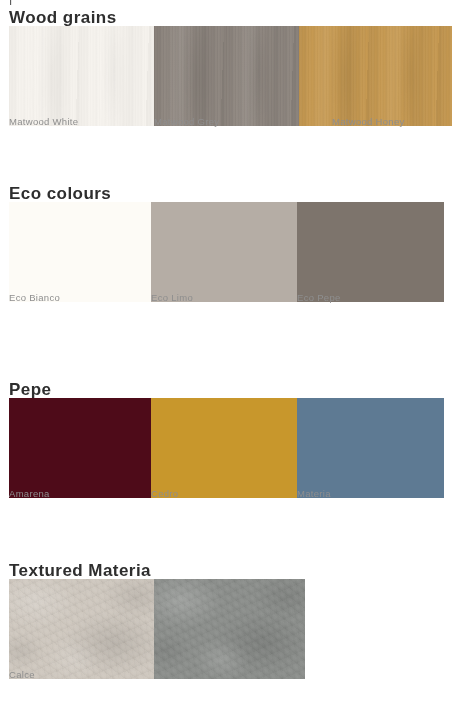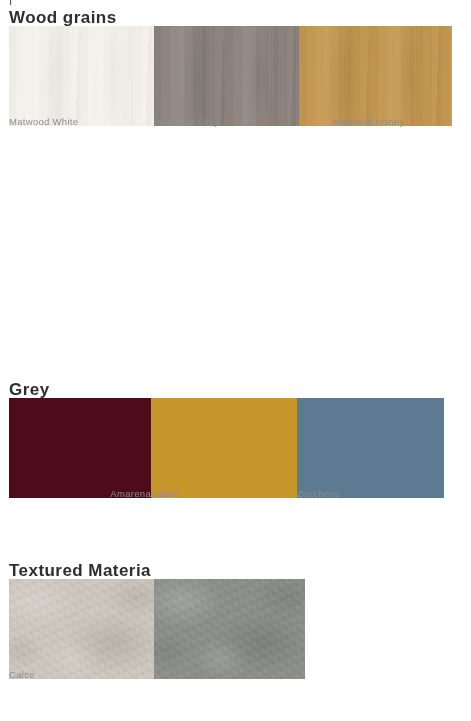--- a/index.html
+++ b/index.html
@@ -195,34 +195,49 @@
       <div class="swatch wood wood-honey" style="width:153px;"></div>
     </div>
 
     <div class="labels-row">
       <div class="swatch-label" style="width:145px;">Matwood White</div>
       <div class="swatch-label" style="width:170px;">Matwood Grey</div>
       <div class="swatch-label" style="width:153px;margin-left:8px;">Matwood Honey</div>
     </div>
   </div>
 
+  <div class="section" id="sec-1" style="top:184px; height:172px;">
+    <div class="section-title">Eco colours</div>
+
+    <div class="swatch-row">
+      <div class="swatch flat" style="width:142px; background:#FDFBF6;"></div>
+      <div class="swatch flat" style="width:146px; background:#B5ADA5;"></div>
+      <div class="swatch flat" style="width:147px; background:#7D746C;"></div>
+    </div>
+
+    <div class="labels-row">
+      <div class="swatch-label" style="width:142px;">Eco Bianco</div>
+      <div class="swatch-label" style="width:146px;">Eco Limo</div>
+      <div class="swatch-label" style="width:147px;">Eco Pepe</div>
+    </div>
+  </div>
 
   <div class="section" id="sec-2" style="top:380px; height:172px;">
-    <div class="section-title">Grey</div>
+    <div class="section-title">Pepe</div>
 
     <div class="swatch-row">
       <div class="swatch flat" style="width:142px; background:#4E0B19;"></div>
       <div class="swatch flat" style="width:146px; background:#C8972C;"></div>
       <div class="swatch flat" style="width:147px; background:#5E7A93;"></div>
     </div>
 
     <div class="labels-row">
-      <div class="swatch-label" style="width:142px;text-align:right;">Amarena</div>
+      <div class="swatch-label" style="width:142px;">Amarena</div>
       <div class="swatch-label" style="width:146px;">Cedro</div>
-      <div class="swatch-label" style="width:147px;">Zucchero</div>
+      <div class="swatch-label" style="width:147px;">Materia</div>
     </div>
   </div>
 
   <div class="section" id="sec-3" style="top:561px; height:160px;">
     <div class="section-title">Textured Materia</div>
 
     <div class="swatch-row">
       <div class="swatch stone stone-calce" style="width:145px;"></div>
       <div class="swatch stone stone-cemento" style="width:151px;"></div>
     </div>

